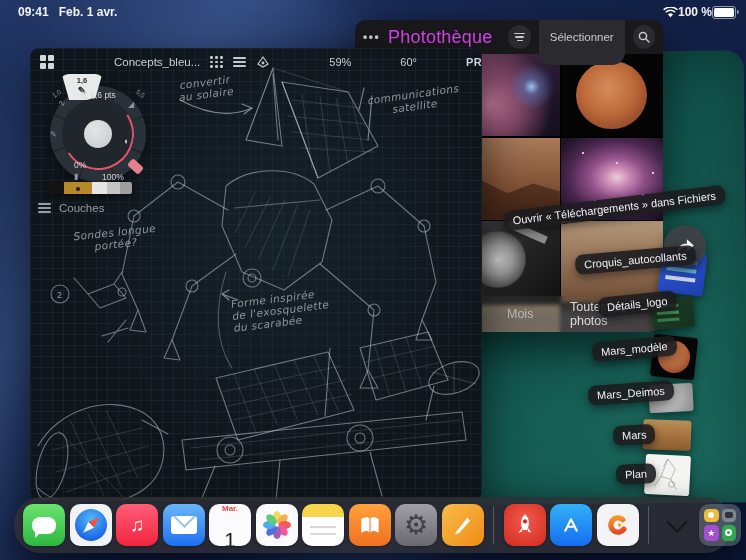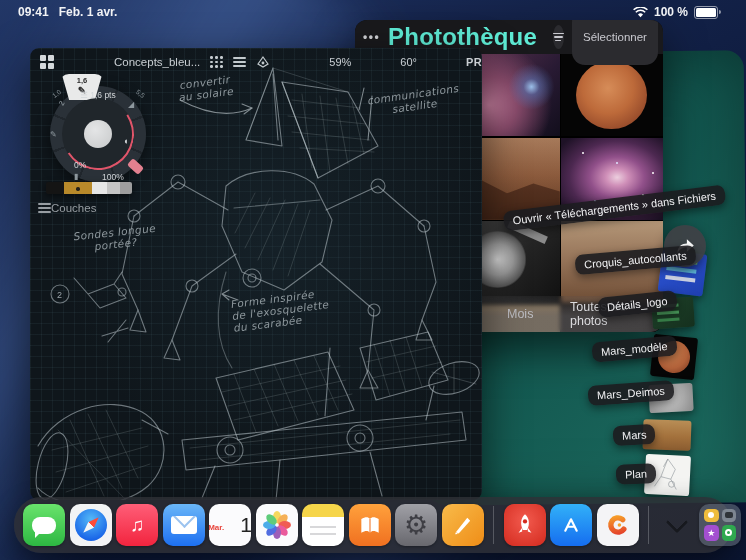--- a/index.html
+++ b/index.html
@@ -13,31 +13,31 @@
     background:linear-gradient(90deg,transparent,rgba(96,135,205,.38) 50%,transparent);filter:blur(18px);}
   #wall-streak2{left:240px;top:330px;width:200px;height:500px;transform:rotate(40deg);
     background:linear-gradient(90deg,transparent,rgba(70,105,175,.25),transparent);filter:blur(22px);}
   #teal-surface{left:420px;top:52px;width:326px;height:452px;border-radius:26px 18px 0 26px;
     background:linear-gradient(135deg,#0c423e 0%,#11534c 40%,#186258 75%,#1b6a5f 100%);
     box-shadow:inset 0 0 60px rgba(0,0,0,.35);transform:rotate(-.6deg);}
 
   
   #statusbar{left:0;top:0;width:746px;height:24px;z-index:50;color:#f2f3f5;font-size:12px;font-weight:700;}
   #sb-left{position:absolute;left:18px;top:5px;display:flex;gap:10px;}
-  #sb-right{position:absolute;right:28px;top:5px;display:flex;gap:6px;align-items:center;}
+  #sb-right{position:absolute;right:10px;top:5px;display:flex;align-items:center;}
   .batt{width:22px;height:11px;border:1px solid rgba(255,255,255,.55);border-radius:3px;position:relative;}
   .batt i{position:absolute;inset:1px;background:#fff;border-radius:1.5px;}
   .batt u{position:absolute;right:-3.5px;top:3px;width:2px;height:4px;background:rgba(255,255,255,.55);border-radius:0 2px 2px 0;}
 
   
   #photos-win{left:355px;top:20px;width:308px;height:312px;z-index:10;border-radius:12px;background:#0b0b0c;
     box-shadow:0 18px 40px rgba(0,0,0,.55);overflow:hidden;}
   #ph-header{position:absolute;left:0;top:0;right:0;height:34px;background:#19191c;display:flex;align-items:center;padding:0 8px;gap:8px;}
   #ph-more{color:#cfd0d4;font-size:12px;letter-spacing:1.5px;font-weight:700;}
-  #ph-title{color:#5eead4;font-size:24px;font-weight:700;letter-spacing:.2px;flex:0 0 auto;}
+  #ph-title{color:#d946ef;font-size:18px;font-weight:400;letter-spacing:.2px;flex:0 0 auto;}
   #ph-spacer{flex:1;}
   .ph-circle{width:24px;height:24px;border-radius:50%;background:#2b2b2f;display:flex;align-items:center;justify-content:center;}
   #ph-select{height:24px;border-radius:13px;background:#2b2b2f;color:#c9c9cf;font-size:11.5px;display:flex;align-items:center;padding:16px 11px;}
   .flt-lines{width:11px;height:9px;display:flex;flex-direction:column;justify-content:space-between;}
   .flt-lines b{height:1.4px;background:#c9c9cf;border-radius:1px;}
   .flt-lines b:nth-child(2){width:80%;margin:0 auto;}
   .flt-lines b:nth-child(3){width:55%;margin:0 auto;}
   #ph-grid{position:absolute;left:0;top:34px;right:0;bottom:0;display:grid;
     grid-template-columns:1fr 1fr 1fr;grid-auto-rows:82px;gap:1.5px;background:#000;}
   .ph{position:relative;overflow:hidden;background:#1a1a1c;}
@@ -116,21 +116,21 @@
   #w-g3{left:6px;top:56px;font-size:8px;} #w-g4{left:30px;top:98px;font-size:8px;}
   .wsize{position:absolute;color:#858f95;font-size:6.5px;}
   #w-s1{left:8px;top:16px;transform:rotate(-38deg);} #w-s2{left:92px;top:16px;transform:rotate(38deg);}
   #w-eraser{position:absolute;left:84px;top:88px;width:15px;height:9px;background:#e2808f;border-radius:2.5px;transform:rotate(42deg);}
 
   
   #colorbar{position:absolute;left:16px;top:134px;width:86px;height:12px;display:flex;z-index:6;
      border-radius:2px;overflow:hidden;box-shadow:0 2px 6px rgba(0,0,0,.5);}
   #colorbar .sw{height:100%;position:relative;}
   #sw-dot{position:absolute;left:46px;top:139px;width:3.5px;height:3.5px;border-radius:50%;background:#23201a;z-index:7;}
-  #layers-row{position:absolute;left:8px;top:154px;display:flex;gap:0;align-items:center;color:#979da2;font-size:11.5px;z-index:6;}
+  #layers-row{position:absolute;left:8px;top:154px;display:flex;gap:8px;align-items:center;color:#979da2;font-size:11.5px;z-index:6;}
   .lyr-lines{width:13px;display:flex;flex-direction:column;gap:2.5px;}
   .lyr-lines b{height:1.6px;background:#979da2;border-radius:1px;}
 
   
   .note{position:absolute;color:#9aa4a9;font-family:"DejaVu Sans",sans-serif;font-style:italic;
      font-size:10.5px;line-height:12px;text-align:center;letter-spacing:.4px;opacity:.9;z-index:5;}
   #note-solar{left:148px;top:28px;transform:rotate(-7deg);}
   #note-comms{left:338px;top:40px;transform:rotate(-8deg);}
   #note-v2{left:88px;top:98px;transform:rotate(-8deg);font-size:13px;}
   #note-probes{left:44px;top:178px;transform:rotate(-6deg);}
@@ -178,21 +178,21 @@
   .t-messages .bub:after{content:"";position:absolute;left:3px;bottom:-4px;border:5px solid transparent;border-top-color:#fff;border-left-color:#fff;}
   .t-safari{background:#f2f3f5;}
   .t-safari .dial{width:32px;height:32px;border-radius:50%;background:radial-gradient(circle at 50% 32%,#54b9f7,#1a66e8 75%);position:relative;}
   .t-safari .ndl{position:absolute;left:11px;top:5px;width:10px;height:22px;
      clip-path:polygon(50% 0,90% 50%,50% 100%,10% 50%);background:linear-gradient(180deg,#ff4b39 50%,#f4f6f8 50%);transform:rotate(45deg);}
   .t-music{background:linear-gradient(180deg,#ff5e78,#f2243e);color:#fff;font-size:19px;}
   .t-mail{background:linear-gradient(180deg,#6ab6f8,#1d70f1);}
   .t-mail .env{width:26px;height:18px;background:#fff;border-radius:3px;position:relative;overflow:hidden;}
   .t-mail .env:before{content:"";position:absolute;left:-2px;top:-10px;width:30px;height:19px;transform:rotate(0deg);
      border:2px solid #9cc3ef;border-top:none;border-left:none;transform:rotate(45deg);left:4px;top:-11px;width:17px;height:17px;}
-  .t-calendar{background:#fbfbfd;flex-direction:row;gap:16px;}
+  .t-calendar{background:#fbfbfd;flex-direction:column;gap:16px;}
   .t-calendar .cal-m{color:#e8453c;font-size:8px;font-weight:700;line-height:9px;margin-top:4px;}
   .t-calendar .cal-d{color:#222;font-size:21px;font-weight:300;line-height:22px;}
   .t-photos{background:#fbfbfd;}
   .t-notes{background:linear-gradient(180deg,#f6d54a 0 31%,#ffffff 31%);}
   .t-notes .nl{position:absolute;left:8px;top:22px;width:26px;height:2px;background:#d8d8da;box-shadow:0 7px 0 #d8d8da;}
   .t-books{background:linear-gradient(180deg,#ffa13c,#f07020);}
   .t-settings{background:linear-gradient(180deg,#a0a0a6,#68686e);color:#3e3e44;font-size:27px;line-height:27px;}
   .t-pen{background:linear-gradient(135deg,#f8bb4a,#ef8d17);}
   .t-rocket{background:radial-gradient(circle at 50% 40%,#f25a4e,#d32a1e);}
   .t-appstore{background:linear-gradient(180deg,#32b1f8,#156df0);}

